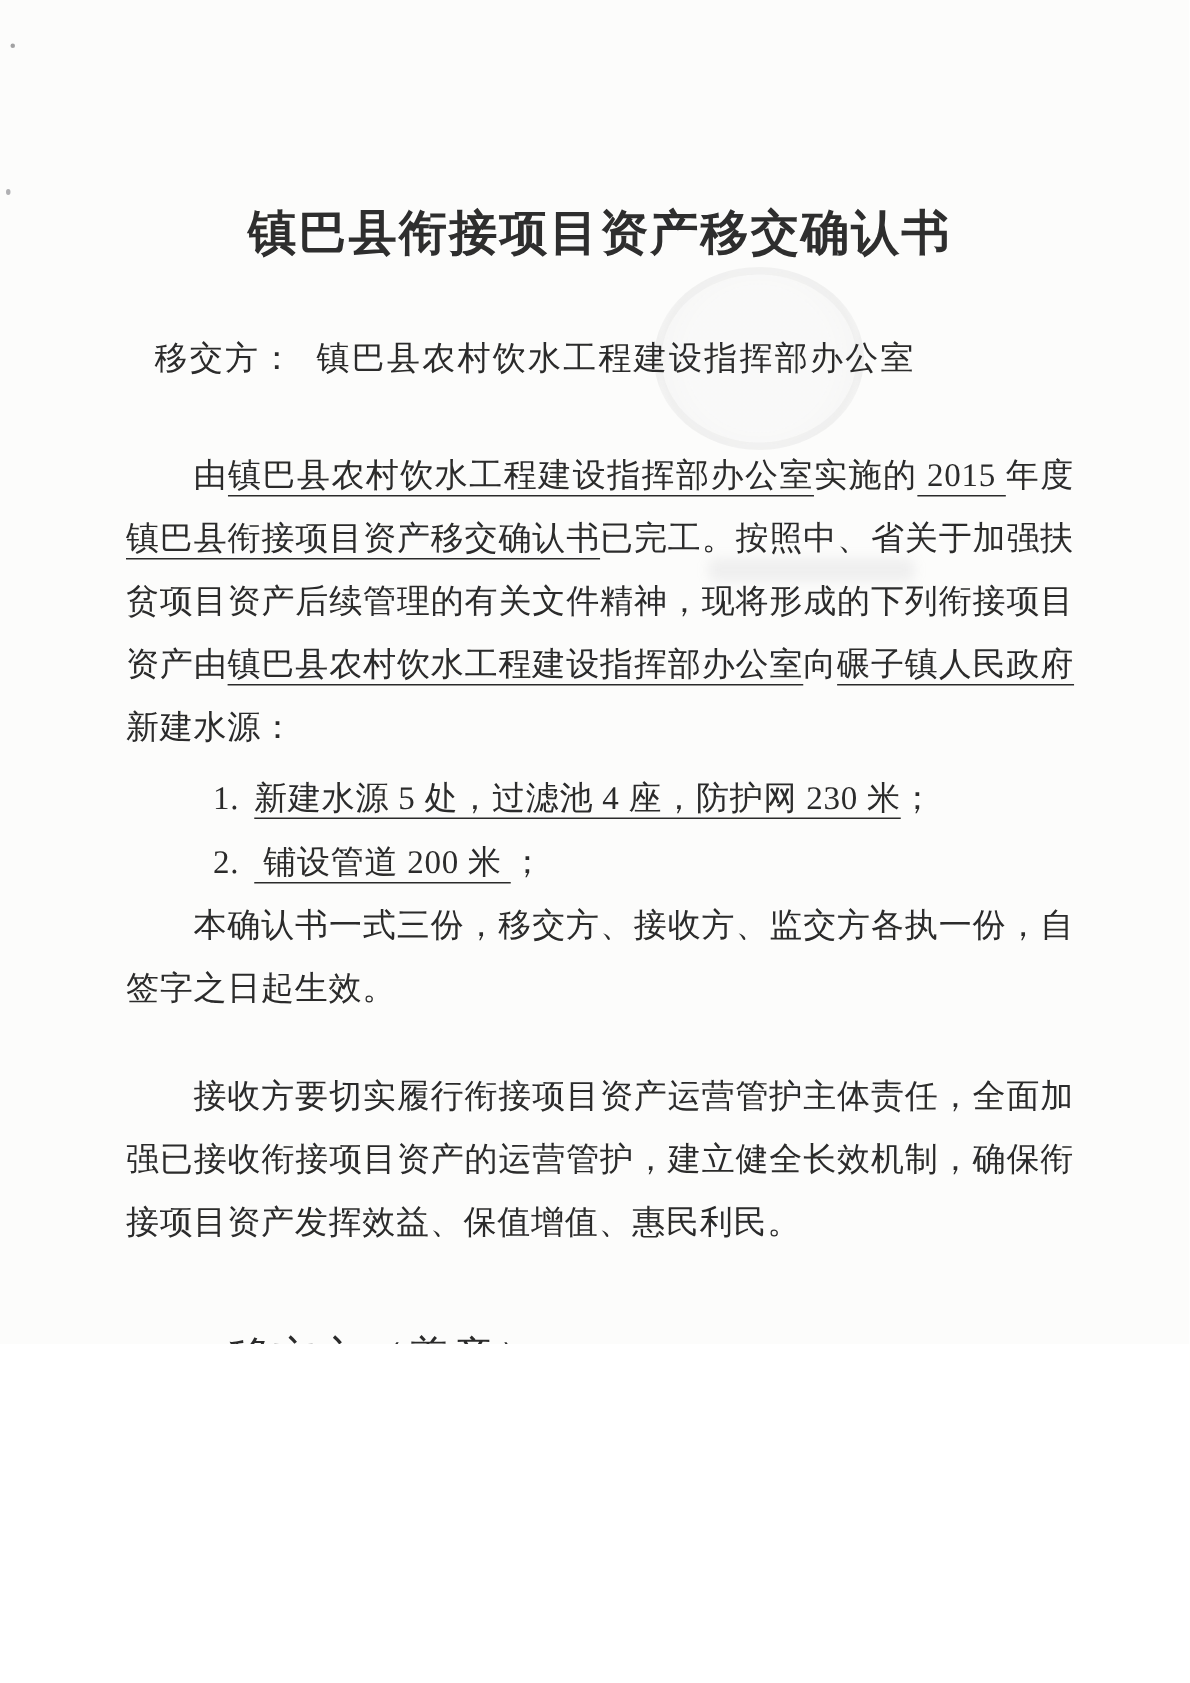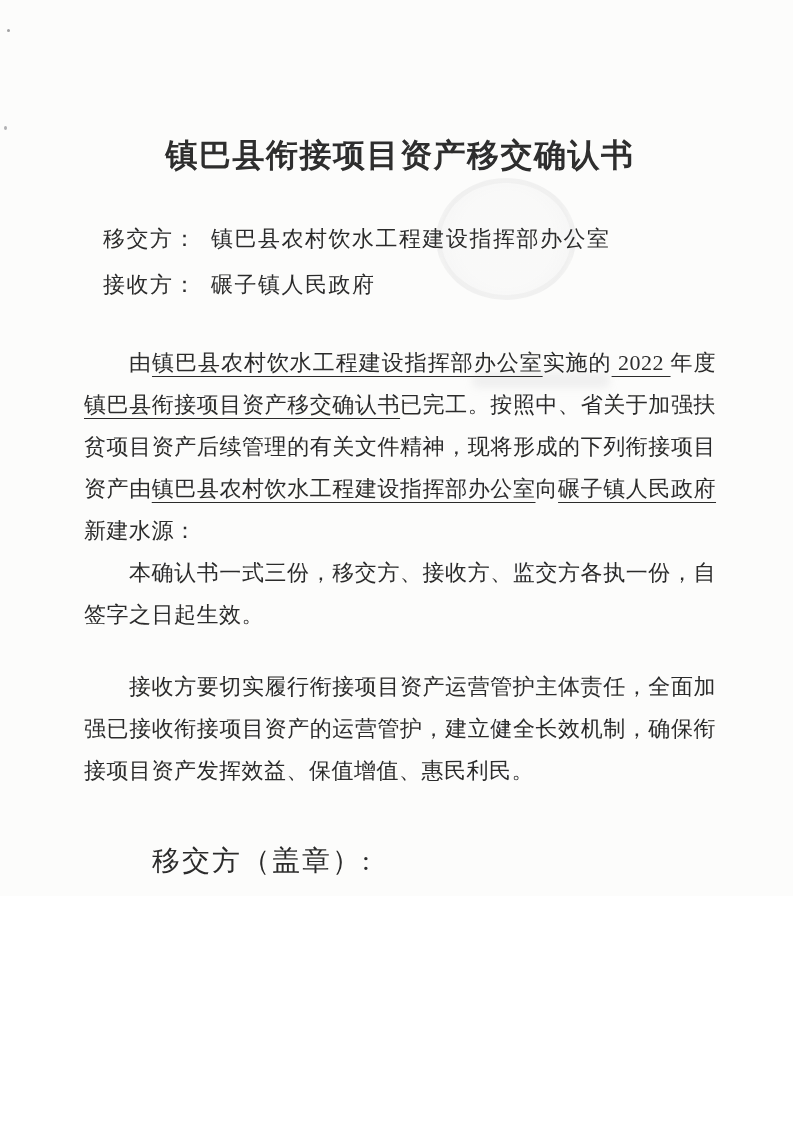--- a/index.html
+++ b/index.html
@@ -120,28 +120,32 @@
 
   <div class="content">
 
     <h1 class="title">镇巴县衔接项目资产移交确认书</h1>
 
     <div class="parties">
       <div class="party-row">
         <span class="party-label">移交方：</span>
         <span class="party-value">镇巴县农村饮水工程建设指挥部办公室</span>
       </div>
-      <div class="party-row">
-        <span class="party-label">接收方：</span>
-        <span class="party-value">碾子镇人民政府</span>
+    </div>
+
+    <p class="para indent p1"><span>由</span><span class="u">镇巴县农村饮水工程建设指挥部办公室</span><span>实施的</span><span class="u"> 2015 </span><span>年度</span><span class="u">镇巴县衔接项目资产移交确认书</span><span>已完工。按照中、省关于加强扶贫项目资产后续管理的有关文件精神，现将形成的下列衔接项目资产由</span><span class="u">镇巴县农村饮水工程建设指挥部办公室</span><span>向</span><span class="u">碾子镇人民政府</span><span>新建水源：</span></p>
+
+    <div class="asset-list">
+      <div class="asset-item">
+        <span class="num">1.</span><span><span class="u">新建水源 5 处，过滤池 4 座，防护网 230 米</span><span>；</span></span>
+      </div>
+      <div class="asset-item">
+        <span class="num">2.</span><span><span class="u"> 铺设管道 200 米 </span><span>；</span></span>
       </div>
     </div>
-
-    <p class="para indent p1"><span>由</span><span class="u">镇巴县农村饮水工程建设指挥部办公室</span><span>实施的</span><span class="u"> 2022 </span><span>年度</span><span class="u">镇巴县衔接项目资产移交确认书</span><span>已完工。按照中、省关于加强扶贫项目资产后续管理的有关文件精神，现将形成的下列衔接项目资产由</span><span class="u">镇巴县农村饮水工程建设指挥部办公室</span><span>向</span><span class="u">碾子镇人民政府</span><span>新建水源：</span></p>
-
 
     <p class="para indent">本确认书一式三份，移交方、接收方、监交方各执一份，自签字之日起生效。</p>
 
     <p class="para indent p2">接收方要切实履行衔接项目资产运营管护主体责任，全面加强已接收衔接项目资产的运营管护，建立健全长效机制，确保衔接项目资产发挥效益、保值增值、惠民利民。</p>
 
     <div class="signature">移交方（盖章）:</div>
 
   </div>
 
   <svg class="stamp" viewBox="0 0 220 220" xmlns="http://www.w3.org/2000/svg">

